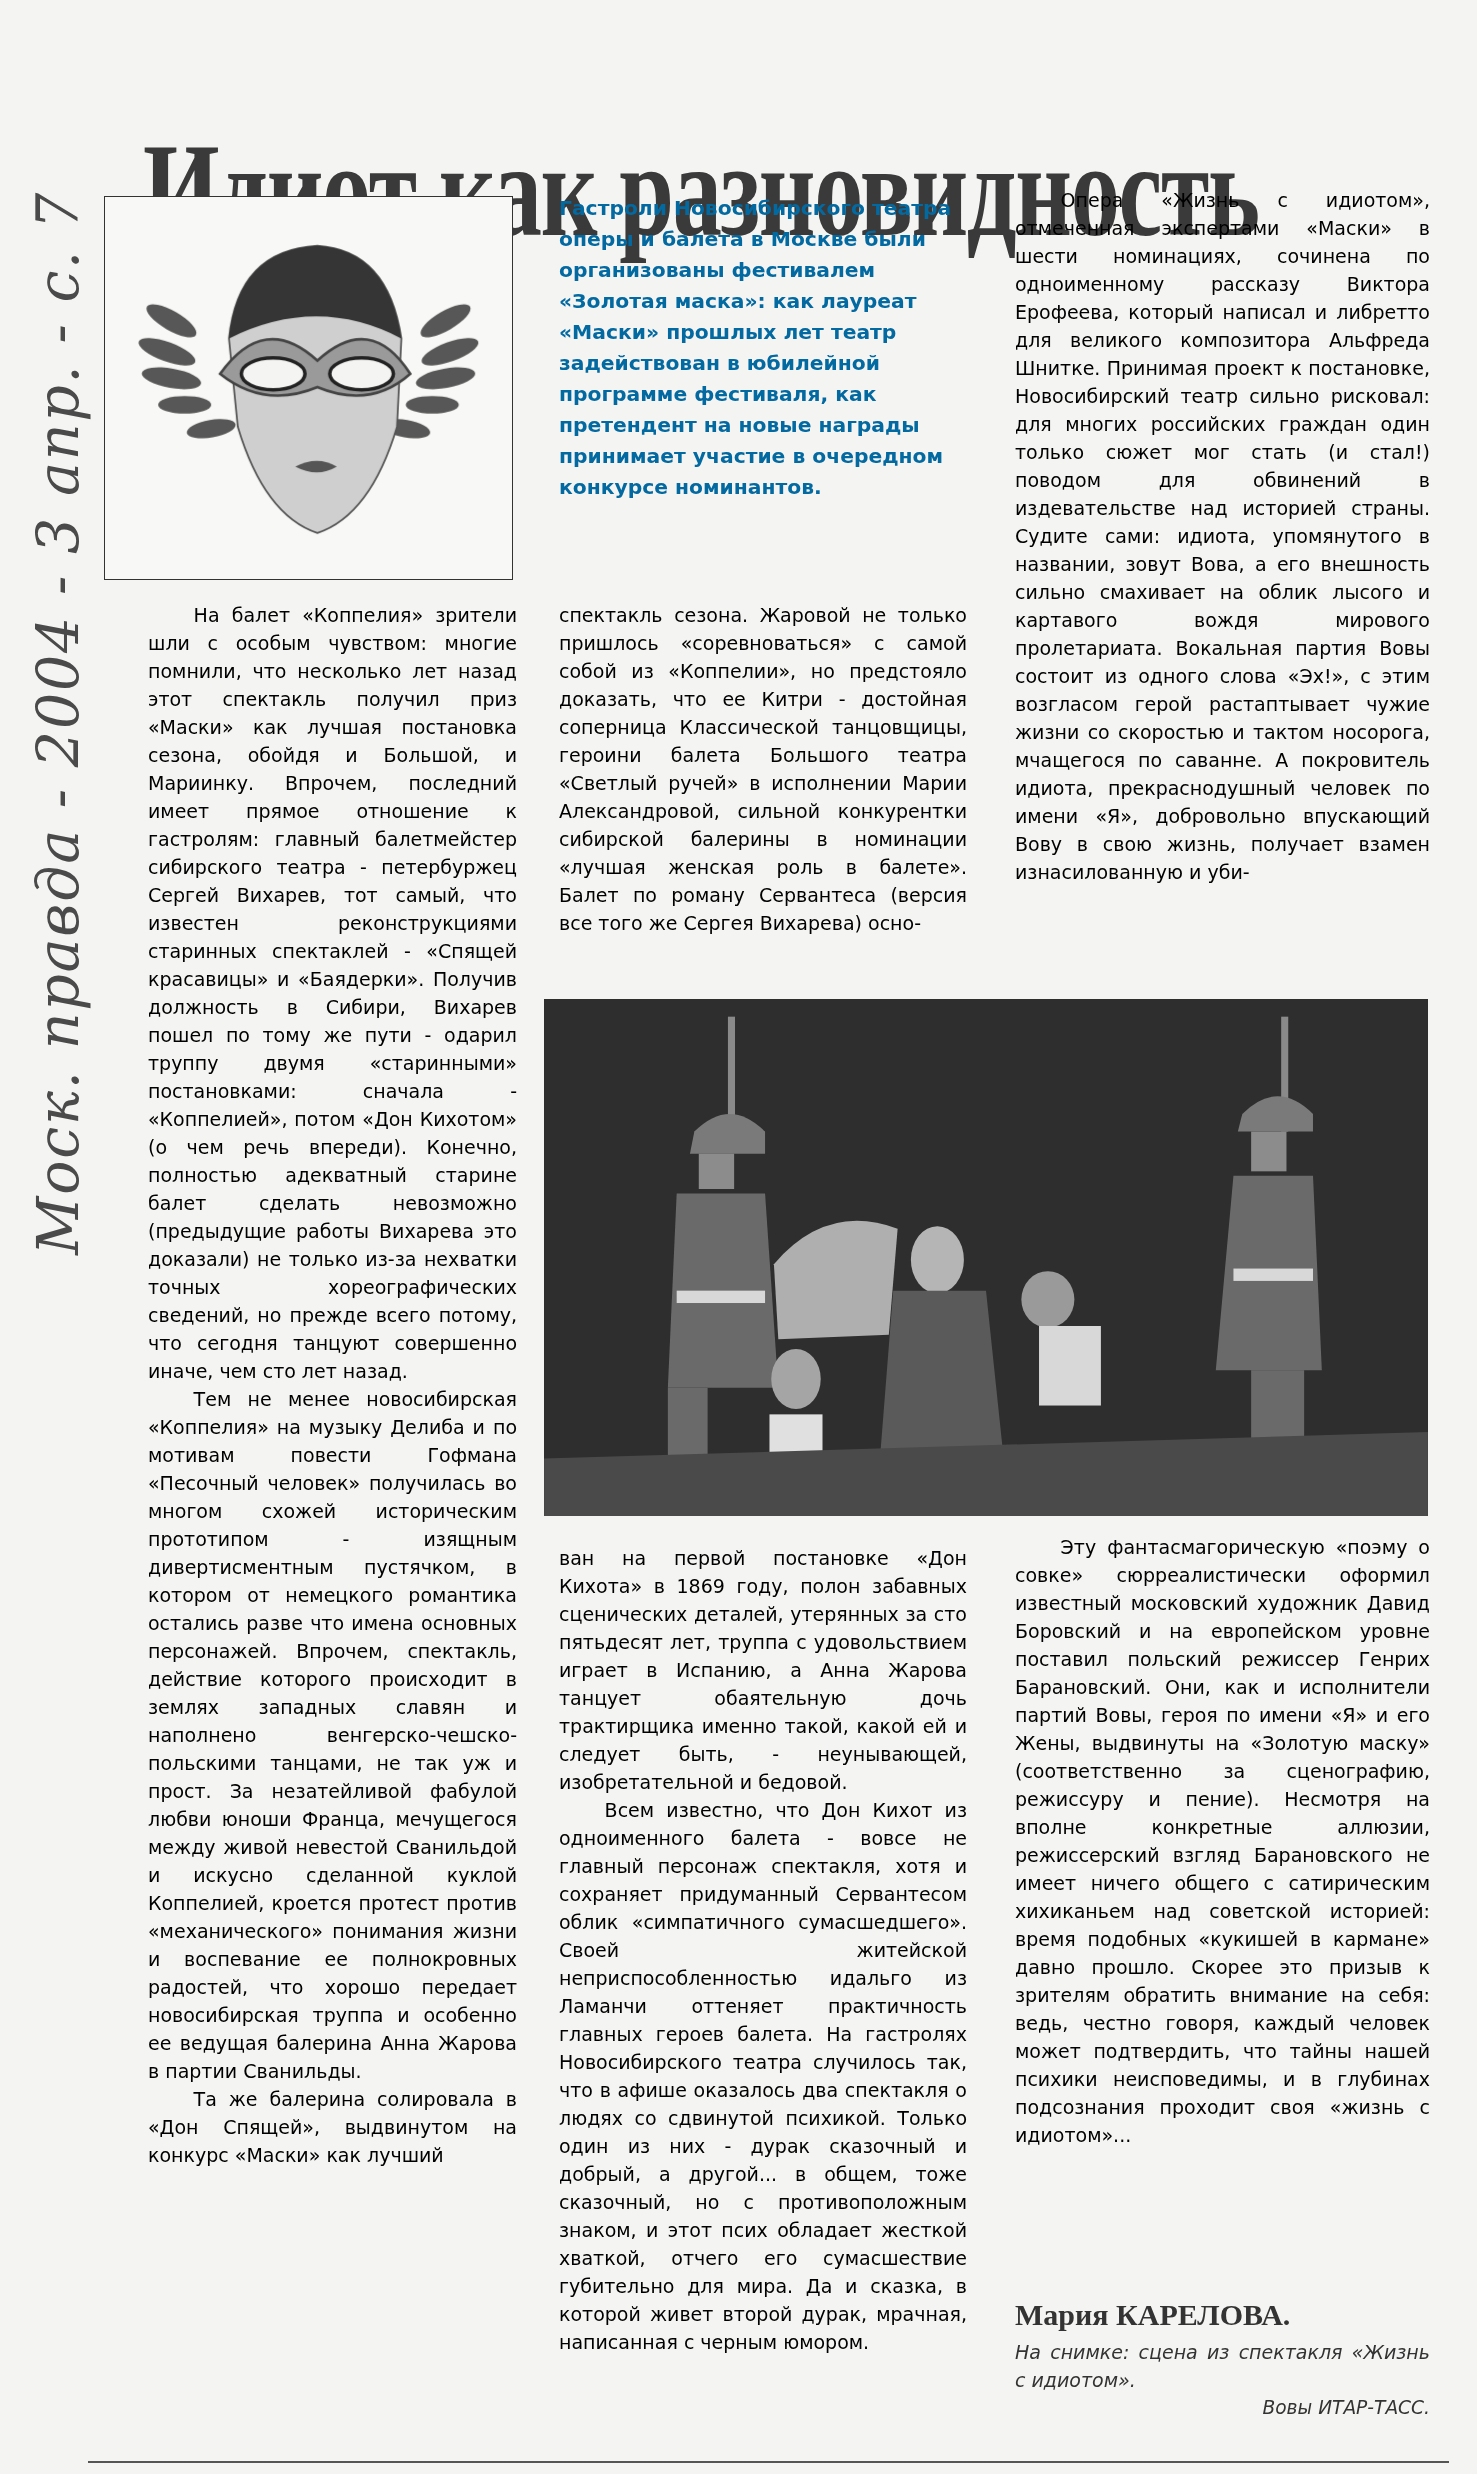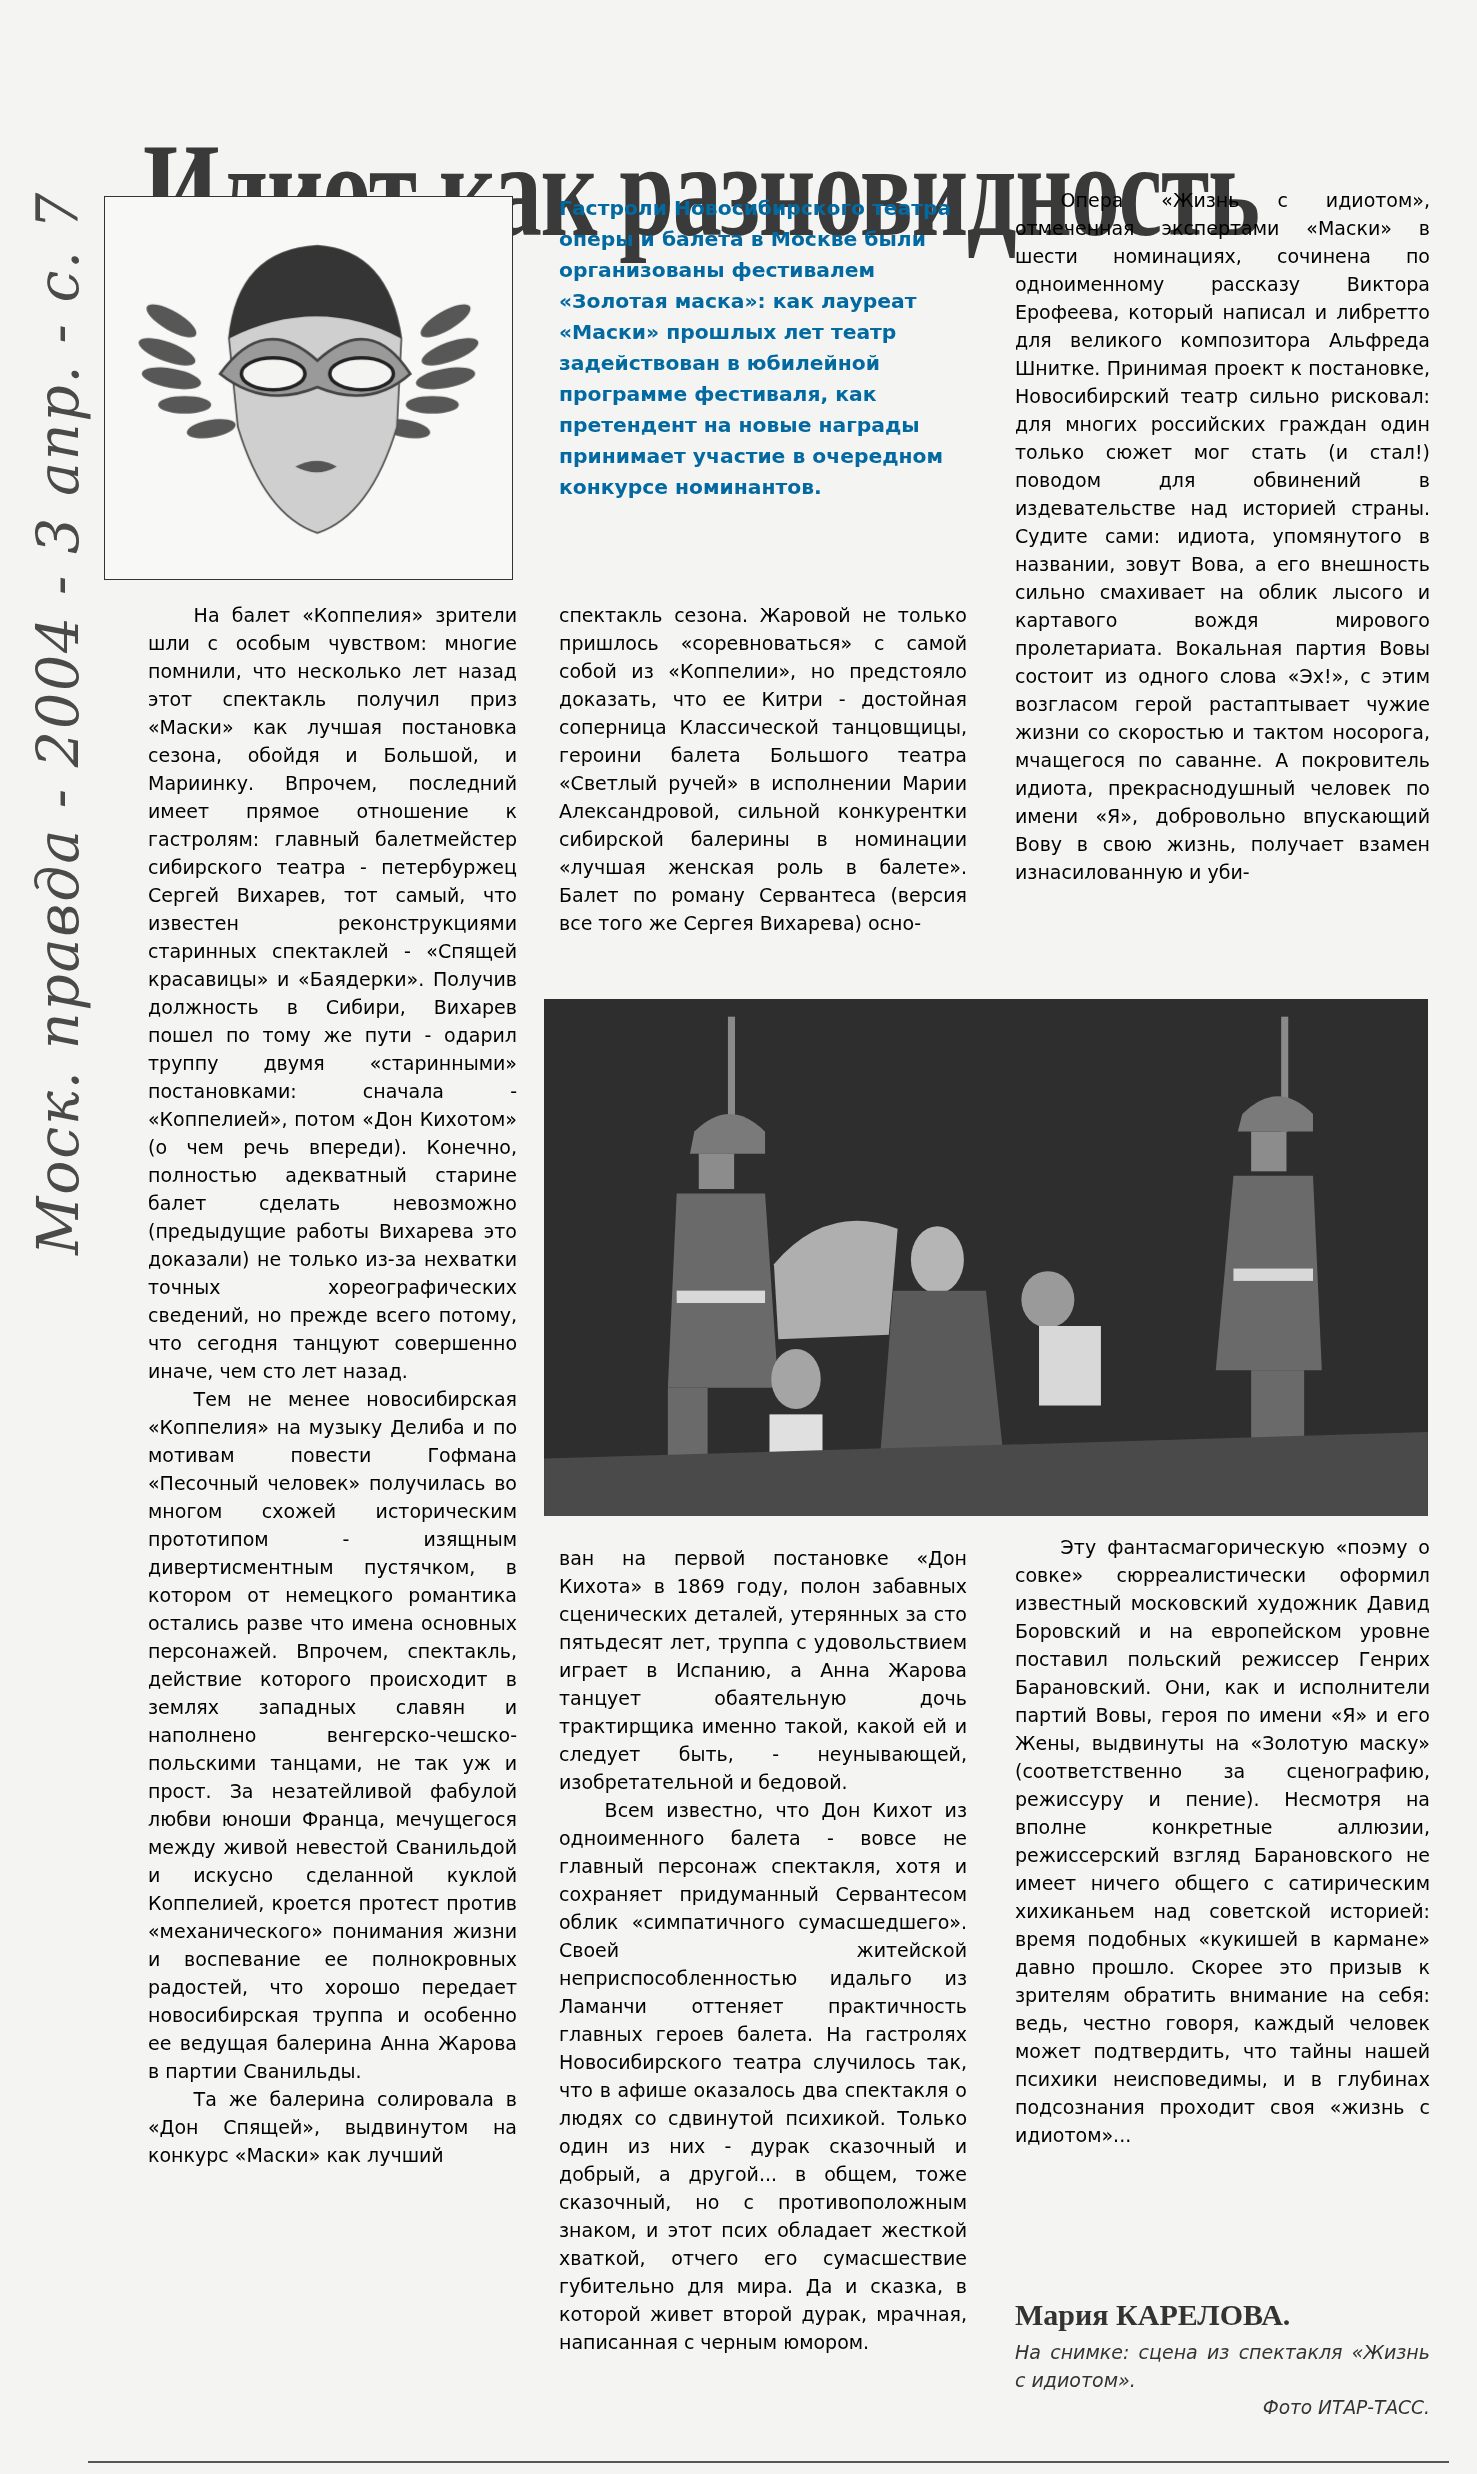--- a/index.html
+++ b/index.html
@@ -146,16 +146,16 @@
 <div class="col" id="col3b">
   <p>Эту фантасмагорическую «поэму о совке» сюрреалистически оформил известный московский художник Давид Боровский и на европейском уровне поставил польский режиссер Генрих Барановский. Они, как и исполнители партий Вовы, героя по имени «Я» и его Жены, выдвинуты на «Золотую маску» (соответственно за сценографию, режиссуру и пение). Несмотря на вполне конкретные аллюзии, режиссерский взгляд Барановского не имеет ничего общего с сатирическим хихиканьем над советской историей: время подобных «кукишей в кармане» давно прошло. Скорее это призыв к зрителям обратить внимание на себя: ведь, честно говоря, каждый человек может подтвердить, что тайны нашей психики неисповедимы, и в глубинах подсознания проходит своя «жизнь с идиотом»...</p>
 </div>
 
 <div class="signature">Мария КАРЕЛОВА.</div>
 
 <div class="caption">
   <b>На снимке:</b><span> сцена из спектакля «Жизнь с идиотом».</span>
 </div>
 
-<div class="credit">Фото ИТАР-ТАСС.</div>
+<div class="credit">Вовы ИТАР-ТАСС.</div>
 
 <div class="divider" style="left:88px; top:2461px; width:1361px; height:1.8px;"></div>
 
 
 </body></html>

